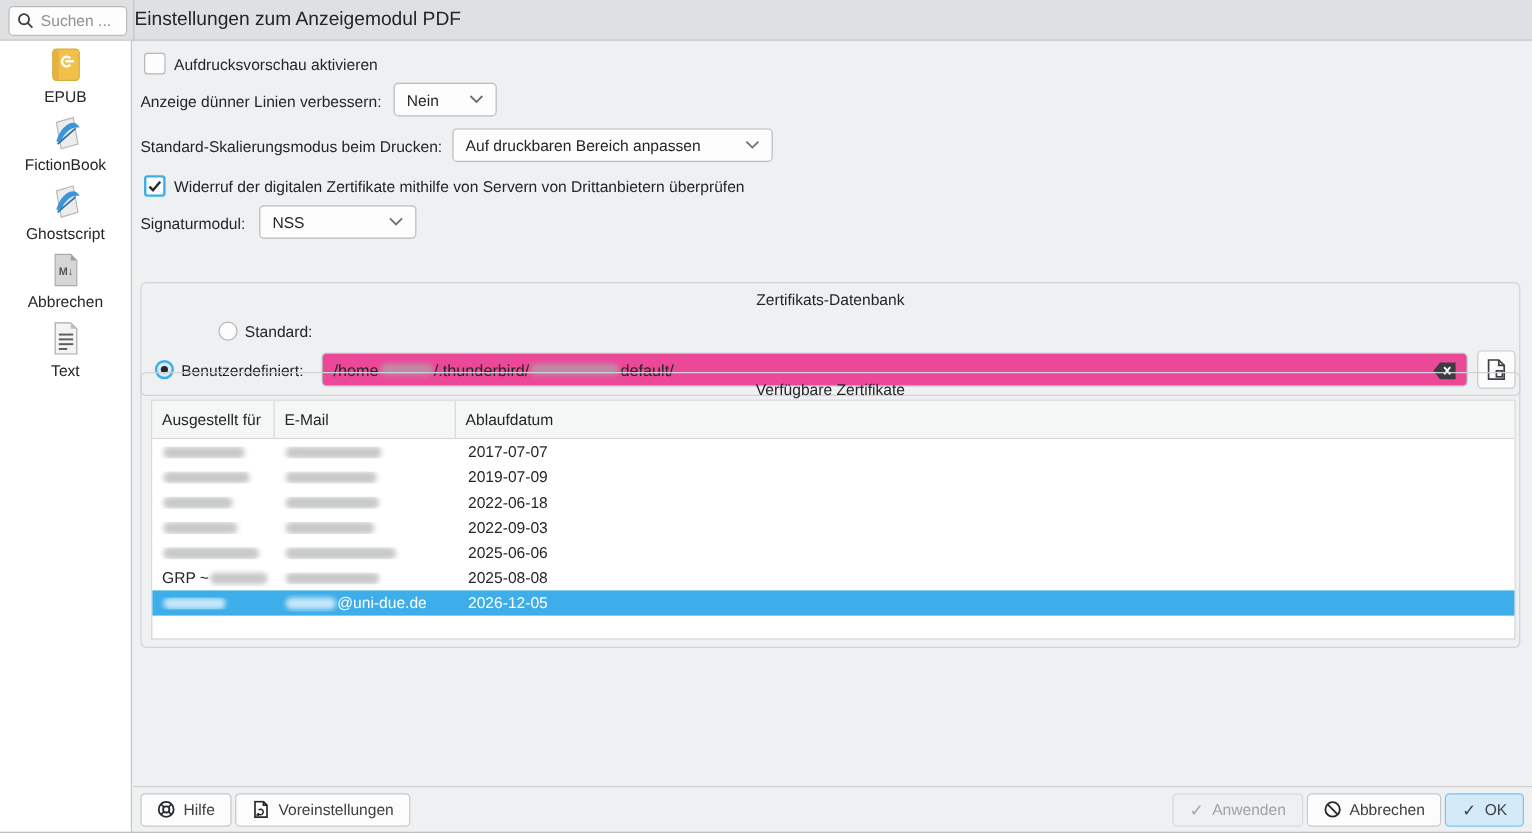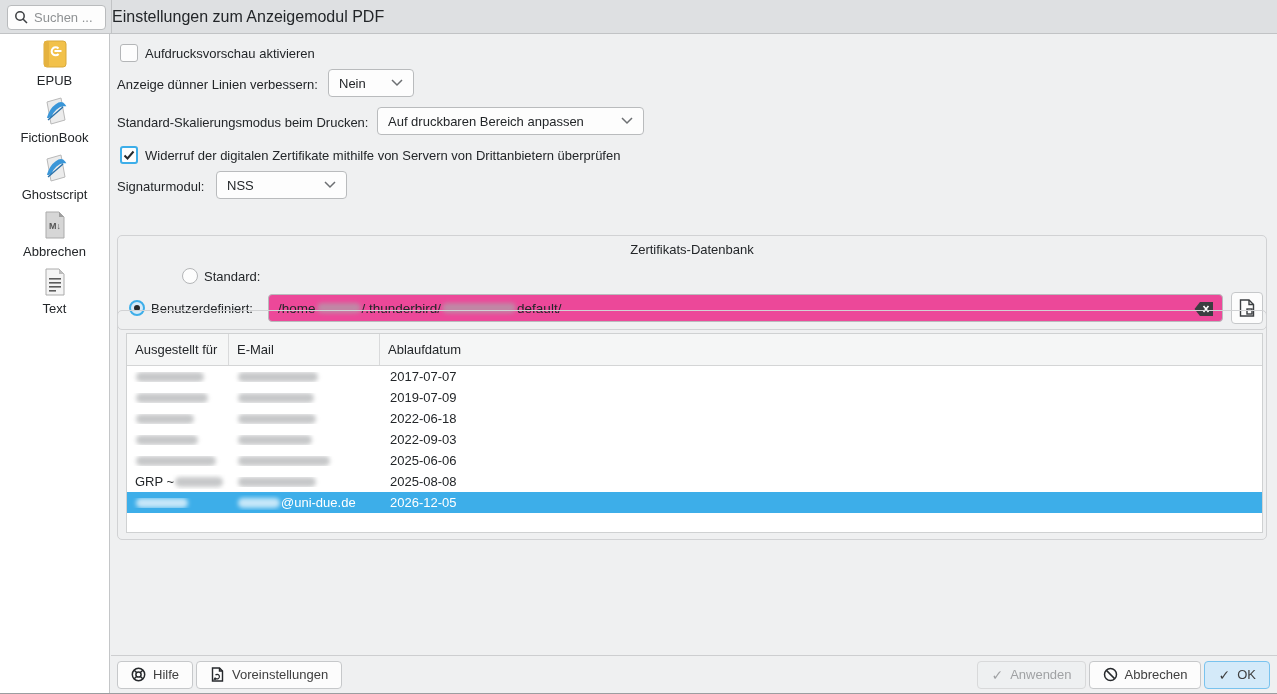--- a/index.html
+++ b/index.html
@@ -218,20 +218,21 @@
       <div class="browse-btn" style="left:1113px; top:56px;">
         <svg style="width:16px;height:18px;" viewBox="0 0 16 18">
           <path d="M1.5 1 H10 L14.5 5.5 V17 H1.5 Z" fill="none" stroke="#3b3e41" stroke-width="1.4"></path>
           <path d="M10 1 V5.5 H14.5" fill="none" stroke="#3b3e41" stroke-width="1.4"></path>
           <rect x="8" y="10" width="5" height="5" fill="none" stroke="#3b3e41" stroke-width="1.4"></rect>
         </svg>
       </div>
     </div>
 
     <div class="groupbox" style="left:6px; top:276px; width:1150px; height:230px;">
+      <div class="group-title">Verfügbare Zertifikate</div>
 
       <div class="cert-table">
         <div class="tbl-header">
           <div class="hcell c1">Ausgestellt für</div>
           <div class="hcell c2">E-Mail</div>
           <div class="hcell c3">Ablaufdatum</div>
         </div>
 
         <div class="tbl-row">
           <div class="cell c1">

